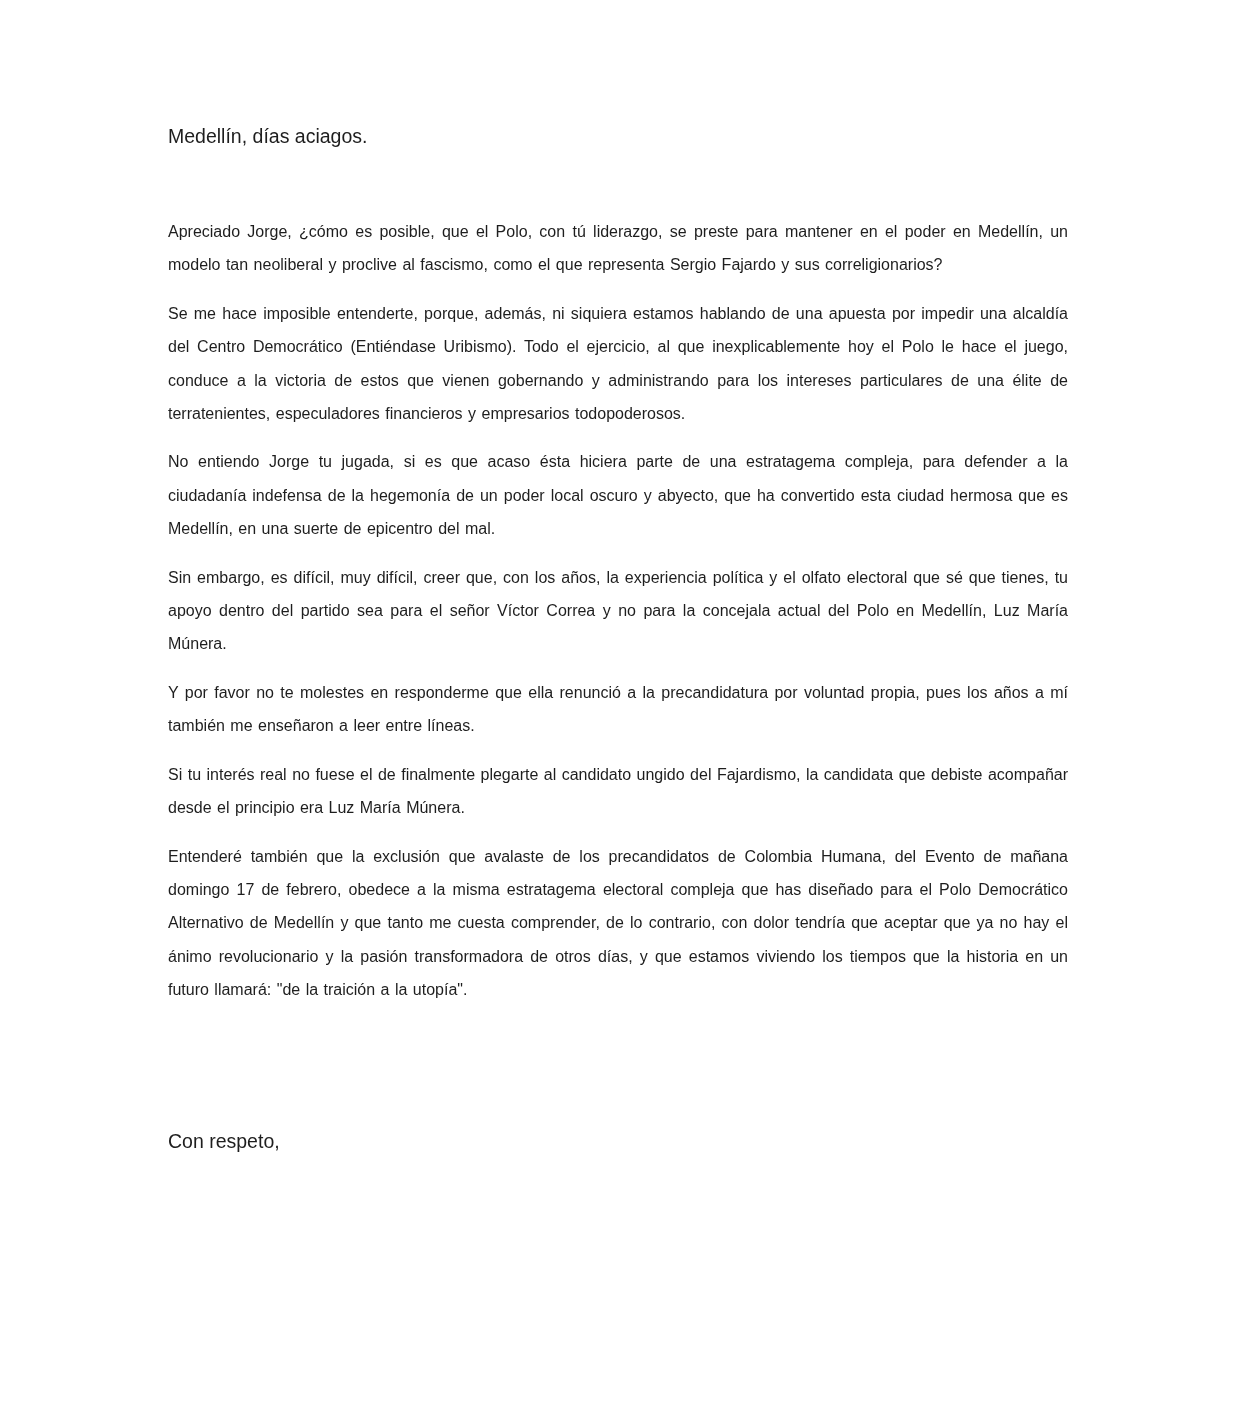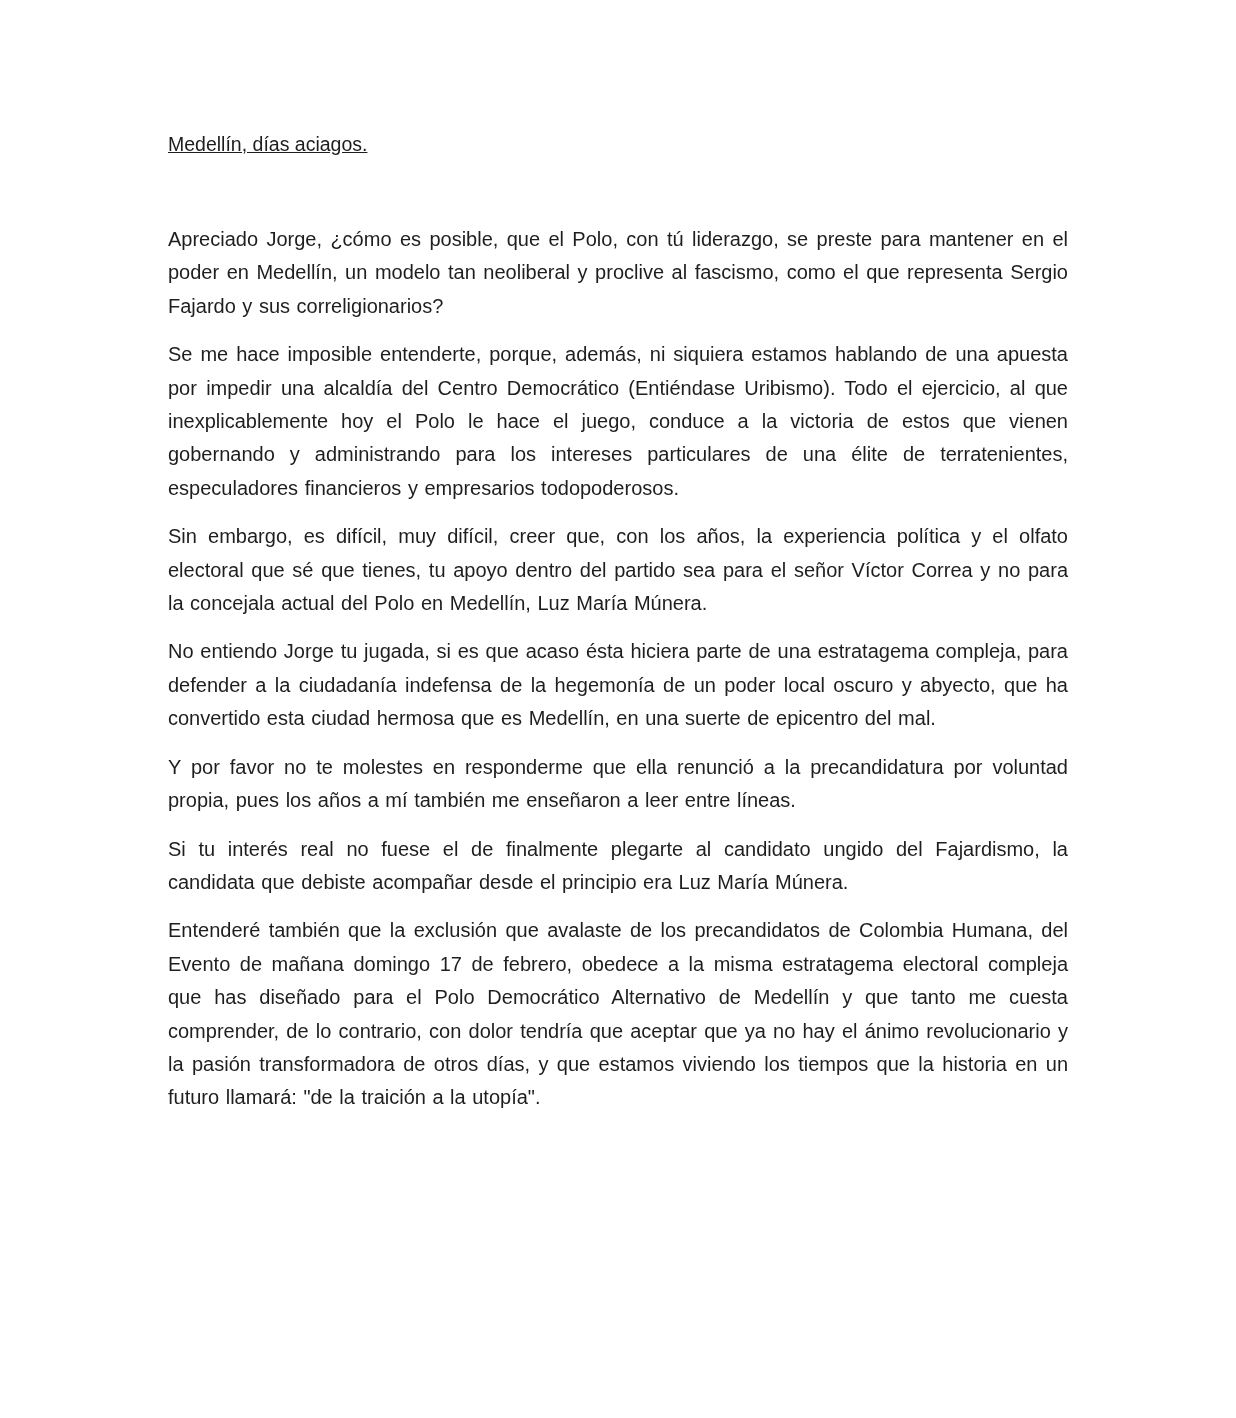--- a/index.html
+++ b/index.html
@@ -14,30 +14,29 @@
     height: 1418px;
     margin: 0 auto;
     background: #ffffff;
     box-sizing: border-box;
     padding: 112px 168px 0 168px;
     font-family: "Liberation Sans", "DejaVu Sans", sans-serif;
     color: #1e1e1e;
     overflow: hidden;
   }
   .dateline {
-    margin: 16px 0 62px 0;
+    margin: 8px 0 62px 0;
     font-size: 19.5px;
     line-height: 33px;
     text-align: left;
     white-space: nowrap;
-    text-decoration: underline;
   }
   .letter-body p.para {
     margin: 12px 0 15px 0;
-    font-size: 20px;
+    font-size: 16px;
     line-height: 33.4px;
     text-align: justify;
     text-justify: inter-word;
     word-spacing: 1px;
   }
   .closing {
     margin: 118px 0 0 0;
     font-size: 19.5px;
     line-height: 33px;
   }
@@ -50,22 +49,23 @@
 </head>
 <body>
 
 <div class="page">
 
   <p class="dateline">Medellín, días aciagos.</p>
 
   <div class="letter-body">
     <p class="para">Apreciado Jorge, ¿cómo es posible, que el Polo, con tú liderazgo, se preste para mantener en el poder en Medellín, un modelo tan neoliberal y proclive al fascismo, como el que representa Sergio Fajardo y sus correligionarios?</p>
     <p class="para">Se me hace imposible entenderte, porque, además, ni siquiera estamos hablando de una apuesta por impedir una alcaldía del Centro Democrático (Entiéndase Uribismo). Todo el ejercicio, al que inexplicablemente hoy el Polo le hace el juego, conduce a la victoria de estos que vienen gobernando y administrando para los intereses particulares de una élite de terratenientes, especuladores financieros y empresarios todopoderosos.</p>
+    <p class="para">No entiendo Jorge tu jugada, si es que acaso ésta hiciera parte de una estratagema compleja, para defender a la ciudadanía indefensa de la hegemonía de un poder local oscuro y abyecto, que ha convertido esta ciudad hermosa que es Medellín, en una suerte de epicentro del mal.</p>
     <p class="para">Sin embargo, es difícil, muy difícil, creer que, con los años, la experiencia política y el olfato electoral que sé que tienes, tu apoyo dentro del partido sea para el señor Víctor Correa y no para la concejala actual del Polo en Medellín, Luz María Múnera.</p>
-    <p class="para">No entiendo Jorge tu jugada, si es que acaso ésta hiciera parte de una estratagema compleja, para defender a la ciudadanía indefensa de la hegemonía de un poder local oscuro y abyecto, que ha convertido esta ciudad hermosa que es Medellín, en una suerte de epicentro del mal.</p>
     <p class="para">Y por favor no te molestes en responderme que ella renunció a la precandidatura por voluntad propia, pues los años a mí también me enseñaron a leer entre líneas.</p>
     <p class="para">Si tu interés real no fuese el de finalmente plegarte al candidato ungido del Fajardismo, la candidata que debiste acompañar desde el principio era Luz María Múnera.</p>
     <p class="para">Entenderé también que la exclusión que avalaste de los precandidatos de Colombia Humana, del Evento de mañana domingo 17 de febrero, obedece a la misma estratagema electoral compleja que has diseñado para el Polo Democrático Alternativo de Medellín y que tanto me cuesta comprender, de lo contrario, con dolor tendría que aceptar que ya no hay el ánimo revolucionario y la pasión transformadora de otros días, y que estamos viviendo los tiempos que la historia en un futuro llamará: "de la traición a la utopía".</p>
   </div>
 
+  <p class="closing">Con respeto,</p>
 
 
 </div>
 
 </body></html>

